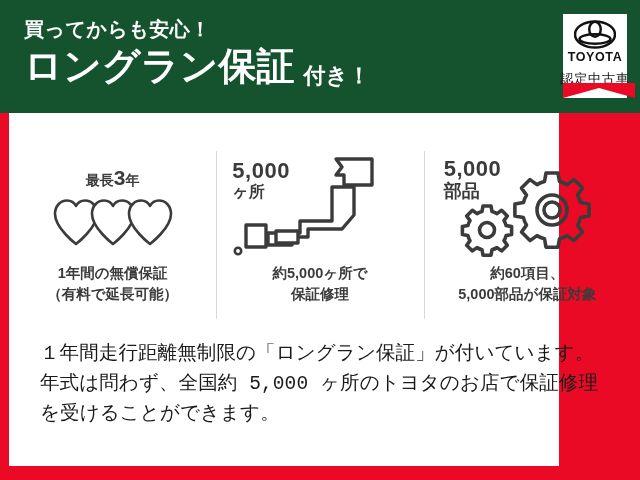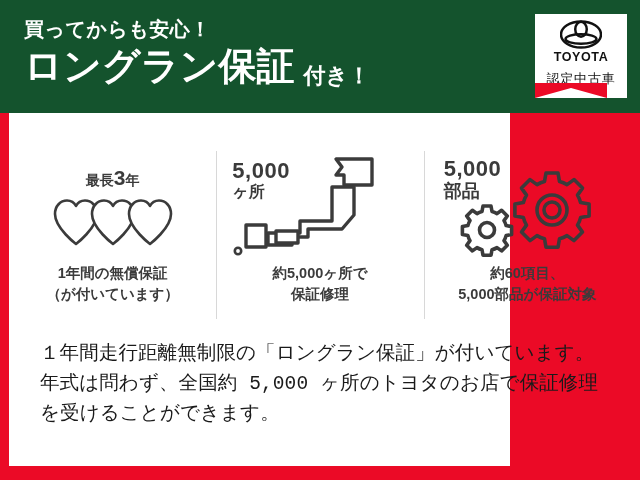--- a/index.html
+++ b/index.html
@@ -63,21 +63,21 @@
     font-weight: bold;
     margin-left: 9px;
     line-height: 1;
   }
 
   
   .toyota-logo {
     position: absolute;
     right: 13px;
     top: 14px;
-    width: 92px;
+    width: 64px;
     height: 84px;
     background: #ffffff;
     box-sizing: border-box;
     display: flex;
     flex-direction: column;
     align-items: center;
   }
   .toyota-emblem {
     margin-top: 6px;
     width: 42px;
@@ -106,21 +106,21 @@
     bottom: 0;
     width: 72px;
     height: 15px;
   }
 
   
   .card {
     position: absolute;
     left: 9px;
     top: 113px;
-    width: 501px;
+    width: 550px;
     height: 353px;
     background: #FFFFFF;
     box-sizing: border-box;
   }
 
   
   .features {
     position: absolute;
     left: 0;
     top: 32px;
@@ -275,21 +275,21 @@
           </div>
           <svg class="c1-hearts" viewBox="0 0 122 52">
             <g fill="#ffffff" stroke="#3B3B3B" stroke-width="2.6" stroke-linejoin="round">
               <path d="M24,49 C24,49 3,33 3,19 C3,11 8.5,5.5 15,5.5 C19.5,5.5 22.5,8 24,11 C25.5,8 28.5,5.5 33,5.5 C39.5,5.5 45,11 45,19 C45,33 24,49 24,49 Z"></path>
               <path d="M61,49 C61,49 40,33 40,19 C40,11 45.5,5.5 52,5.5 C56.5,5.5 59.5,8 61,11 C62.5,8 65.5,5.5 70,5.5 C76.5,5.5 82,11 82,19 C82,33 61,49 61,49 Z"></path>
               <path d="M98,49 C98,49 77,33 77,19 C77,11 82.5,5.5 89,5.5 C93.5,5.5 96.5,8 98,11 C99.5,8 102.5,5.5 107,5.5 C113.5,5.5 119,11 119,19 C119,33 98,49 98,49 Z"></path>
             </g>
           </svg>
         </div>
         <div class="feature-caption">1年間の無償保証
-（が付いています）</div>
+（有料で延長可能）</div>
       </div>
 
       <div class="feature">
         <div class="feature-visual">
           <svg class="c2-map" viewBox="0 0 150 104">
             <g fill="#ffffff" stroke="#3B3B3B" stroke-width="3.4" stroke-linejoin="round">
 
               <path d="M104,6 L140,6 L140,32 L112,32 L112,22 L104,22 L110,14 Z"></path>
 
               <path d="M100,34 L122,34 L122,62 L110,76 L76,76 L76,84 L60,84 L60,92 L36,92 L36,80 L68,80 L68,68 L100,68 Z"></path>

